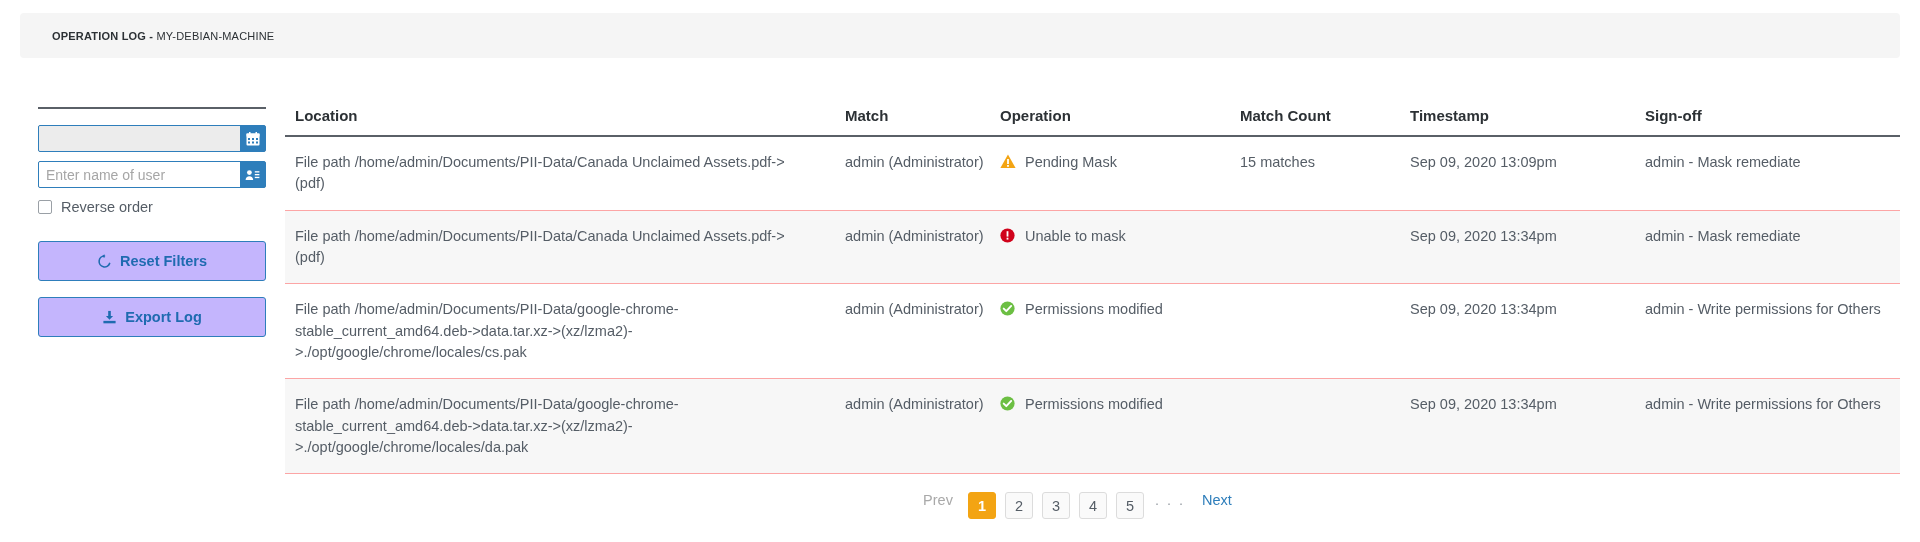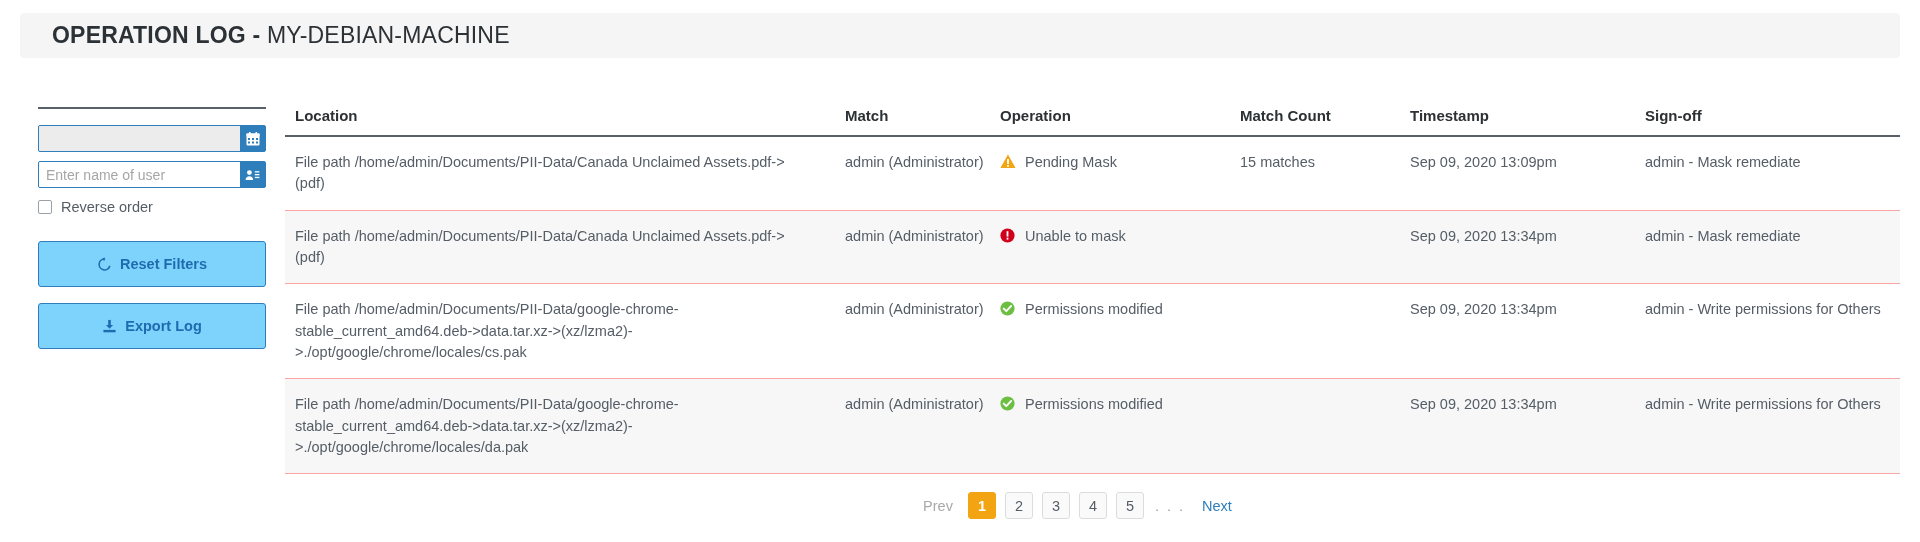--- a/index.html
+++ b/index.html
@@ -16,21 +16,21 @@
   
   .header-bar {
     margin: 13px 20px 0 20px;
     height: 45px;
     background: #f5f5f5;
     border-radius: 4px;
     display: flex;
     align-items: center;
     padding-left: 32px;
   }
-  .header-title { font-size: 23px; color: #2c3135; letter-spacing: .2px; }
+  .header-title { font-size: 11px; color: #2c3135; letter-spacing: .2px; }
   .header-title .strong { font-weight: bold; }
   .header-title .sep { font-weight: bold; }
   .header-title .machine { font-weight: normal; }
 
   
   .body {
     position: absolute;
     top: 72px; left: 0; right: 0; bottom: 0;
     display: flex;
     padding: 0 20px;
@@ -92,24 +92,24 @@
     width: 14px; height: 14px;
     border: 1px solid #9aa0a6;
     border-radius: 2px;
     background: #fff;
     flex: 0 0 14px;
   }
   .cb-label { font-size: 14.5px; color: #555d66; }
 
   .btn {
     width: 228px;
-    height: 46px;
+    height: 40px;
     border: 1px solid #2e7ebb;
     border-radius: 3px;
-    background: #7dd3fc;
+    background: #c4b5fd;
     color: #1f6bb0;
     font-size: 14.5px;
     font-weight: bold;
     font-family: "Liberation Sans", sans-serif;
     display: flex;
     align-items: center;
     justify-content: center;
     gap: 8px;
     cursor: pointer;
     margin-bottom: 16px;
@@ -147,21 +147,21 @@
   table.log td.loc { padding-left: 10px; padding-right: 48px; }
 
   .op-cell { display: flex; align-items: flex-start; gap: 9px; }
   .op-icon { flex: 0 0 16px; margin-top: 2px; }
   .op-icon svg { display: block; }
 
   
   .pagination {
     display: flex;
     justify-content: center;
-    align-items: center;
+    align-items: flex-start;
     gap: 9px;
     margin-top: 18px;
     padding-right: 30px;
   }
   .pg-prev, .pg-next { font-size: 14.5px; padding: 0 6px; }
   .pg-prev { color: #a9a9a9; }
   .pg-next { color: #2e7ebb; cursor: pointer; }
   .pg-num {
     min-width: 28px; height: 27px;
     border: 1px solid #dcdcdc;

